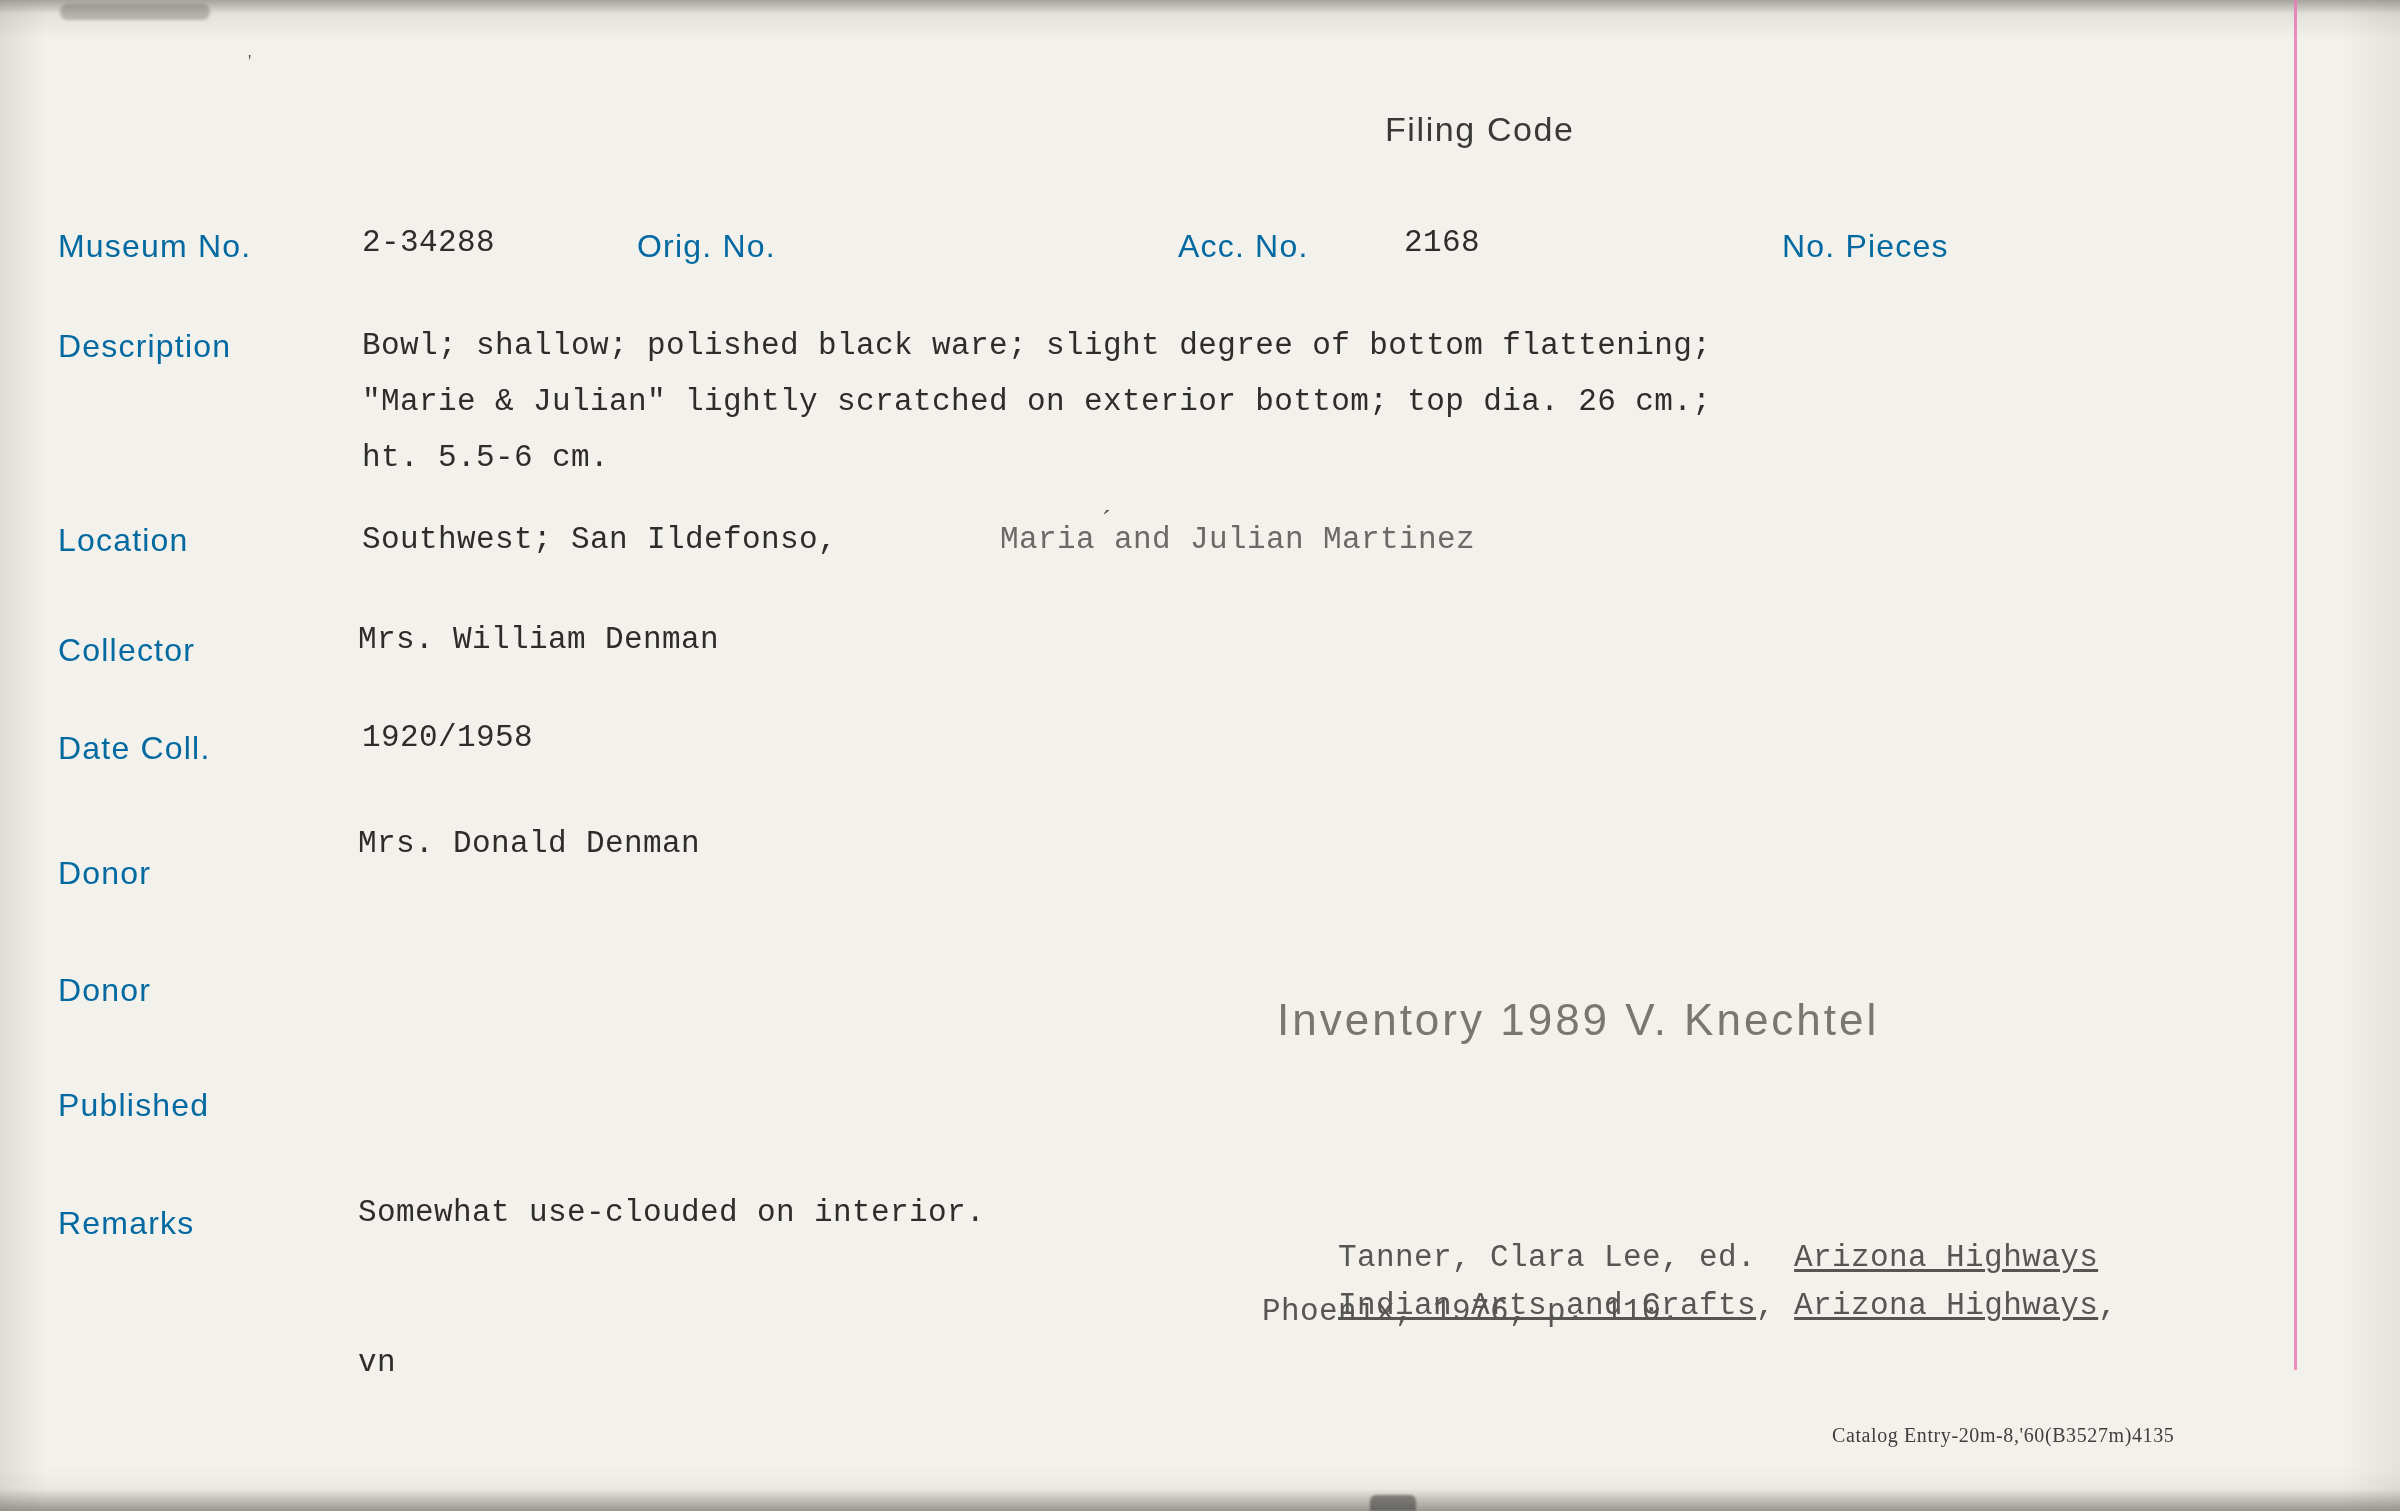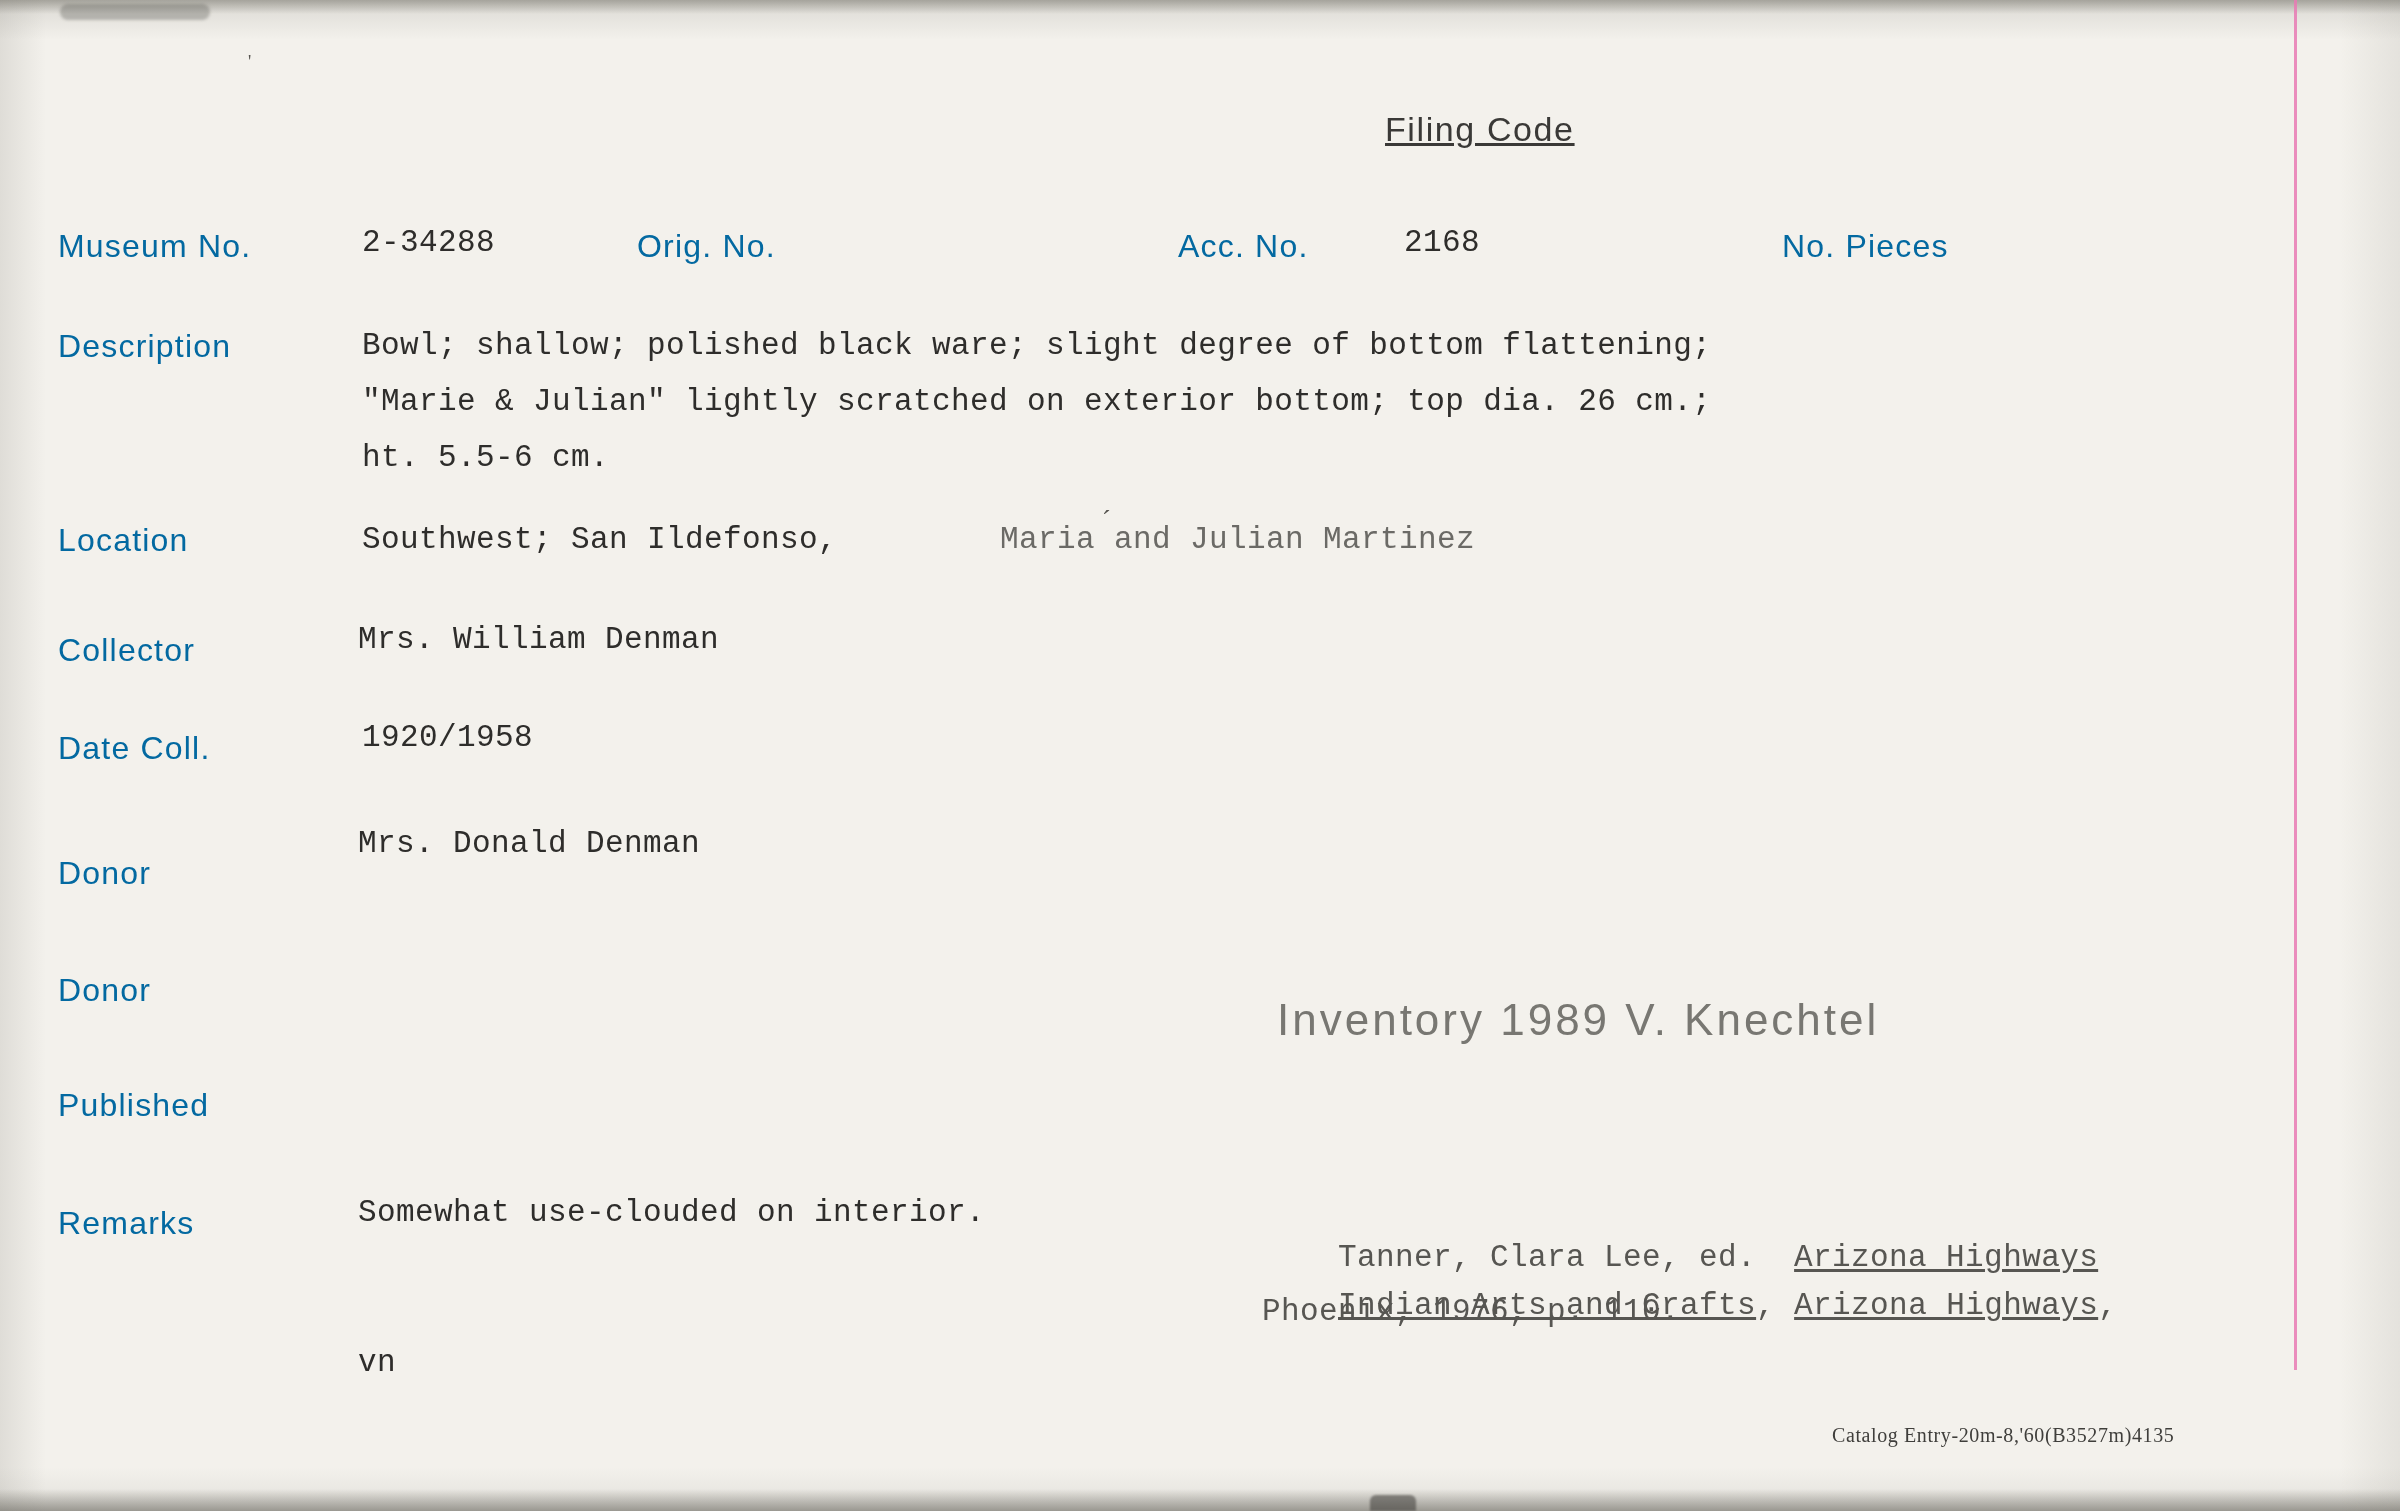--- a/index.html
+++ b/index.html
@@ -134,21 +134,21 @@
 <div class="card">
   <div class="paper-shade"></div>
   <div class="edge-top"></div>
   <div class="edge-bottom"></div>
   <div class="punch"></div>
   <div class="notch"></div>
   <div class="pink-line"></div>
 
   <div class="tiny-mark" style="left:248px; top:52px;">'</div>
 
-  <div class="filing-code" style="left:1385px; top:110px;text-decoration:underline;">Filing Code</div>
+  <div class="filing-code" style="left:1385px; top:110px;">Filing Code</div>
 
   <div class="label" style="left:58px; top:228px;">Museum No.</div>
   <div class="typed" style="left:362px; top:222px;">2-34288</div>
 
   <div class="label" style="left:637px; top:228px;">Orig. No.</div>
   <div class="typed" style="left:900px; top:222px;"></div>
 
   <div class="label" style="left:1178px; top:228px;">Acc. No.</div>
   <div class="typed" style="left:1404px; top:222px;">2168</div>
 

